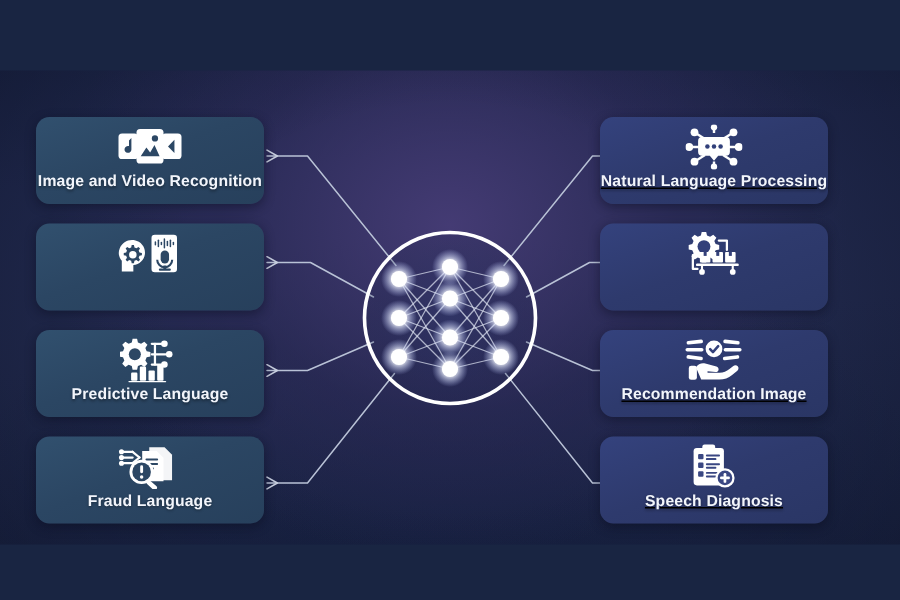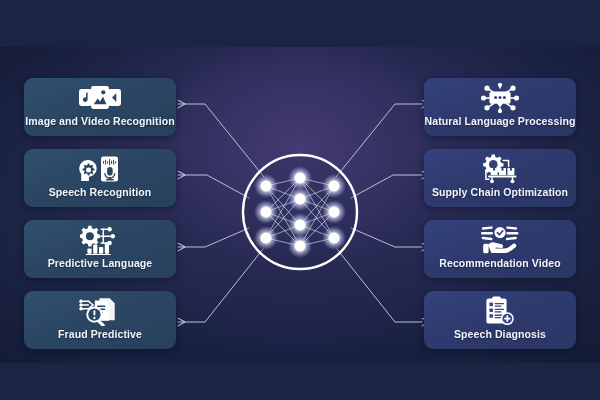--- a/index.html
+++ b/index.html
@@ -30,23 +30,24 @@
     display:flex;flex-direction:column;align-items:center;justify-content:flex-start;
     box-sizing:border-box;padding-top:5px;
     z-index:4;
   }
   .card.left{
     left:24px;
     background:linear-gradient(160deg,#31506e 0%,#2b4663 45%,#27405c 100%);
     box-shadow:0 2px 7px rgba(8,12,28,.45);
   }
   .card.right{
-    left:424px;
+    left:400px;
     background:linear-gradient(160deg,#34427d 0%,#2e3a6d 48%,#2a3665 100%);
     box-shadow:0 2px 7px rgba(8,12,28,.45);
+    text-decoration:underline;
   }
   .card .ico{height:30px;display:flex;align-items:center;justify-content:center;}
   .card .ico svg{display:block;}
   .card .lbl{
     margin-top:2px;color:#f2f5fb;font-size:10.5px;font-weight:bold;
     letter-spacing:.1px;text-align:center;line-height:12px;
     text-shadow:0 1px 2px rgba(0,0,0,.40);white-space:nowrap;
   }
 
   
@@ -208,21 +209,20 @@
           <line x1="37.6" y1="6.6" x2="37.6" y2="8.0"></line>
         </g>
         <g fill="#2c4764">
           <rect x="29.1" y="12.0" width="5.6" height="8.6" rx="2.8"></rect>
           <path d="M26.8 18.2 a5 5 0 0 0 10 0" fill="none" stroke="#2c4764" stroke-width="1.4"></path>
           <rect x="30.9" y="22.0" width="2" height="2.6"></rect>
           <rect x="27.9" y="24.0" width="8" height="1.5" rx=".7"></rect>
         </g>
       </svg>
     </span>
-    <span class="lbl">Speech Recognition</span>
   </div>
 
   <div class="card left" style="top:220px">
     <span class="ico">
       <svg width="40" height="30" viewBox="0 0 40 30">
         <g fill="#ffffff">
 
           <path d="M8.4 0.8 l3.0 0 l.55 2.5 l2.1 .88 l2.15 -1.42 l2.12 2.12 l-1.42 2.15 l.88 2.1 l2.5 .55
                    l0 3.0 l-2.5 .55 l-.88 2.1 l1.42 2.15 l-2.12 2.12 l-2.15 -1.42 l-2.1 .88 l-.55 2.5
                    l-3.0 0 l-.55 -2.5 l-2.1 -.88 l-2.15 1.42 l-2.12 -2.12 l1.42 -2.15 l-.88 -2.1 l-2.5 -.55
@@ -284,21 +284,21 @@
 
         <circle cx="15.4" cy="17.6" r="8.1" fill="#ffffff"></circle>
         <circle cx="15.4" cy="17.6" r="6.2" fill="#2c4764"></circle>
         <g fill="#ffffff">
           <rect x="14.45" y="13.2" width="1.95" height="5.3" rx=".95"></rect>
           <circle cx="15.42" cy="21.0" r="1.15"></circle>
         </g>
         <rect x="20.2" y="22.6" width="8.2" height="3.1" rx="1.5" fill="#ffffff" transform="rotate(42 20.2 22.6)"></rect>
       </svg>
     </span>
-    <span class="lbl">Fraud Predictive</span>
+    <span class="lbl">Fraud Language</span>
   </div>
 
   <div class="card right" style="top:78px">
     <span class="ico">
       <svg width="38" height="30" viewBox="0 0 38 30">
         <g stroke="#ffffff" stroke-width="1.6" fill="none">
           <line x1="7.2" y1="6.0" x2="13.0" y2="9.6"></line>
           <line x1="3.6" y1="15.0" x2="10.2" y2="15.0"></line>
           <line x1="7.2" y1="24.0" x2="13.0" y2="20.4"></line>
           <line x1="30.8" y1="6.0" x2="25.0" y2="9.6"></line>
@@ -360,21 +360,20 @@
         <g stroke="#ffffff" stroke-width="1.4" stroke-linecap="round">
           <line x1="12.0" y1="23.4" x2="12.0" y2="26.0"></line>
           <line x1="32.5" y1="23.4" x2="32.5" y2="26.0"></line>
         </g>
         <g fill="#ffffff">
           <circle cx="12.0" cy="27.3" r="1.9"></circle>
           <circle cx="32.5" cy="27.3" r="1.9"></circle>
         </g>
       </svg>
     </span>
-    <span class="lbl">Supply Chain Optimization</span>
   </div>
 
   <div class="card right" style="top:220px">
     <span class="ico">
       <svg width="40" height="28" viewBox="0 0 40 28">
 
         <g fill="#ffffff">
           <rect x="1.6" y="1.4" width="11.0" height="2.4" rx="1.2" transform="rotate(-6 1.6 1.4)"></rect>
           <rect x="1.0" y="6.0" width="12.0" height="2.4" rx="1.2"></rect>
           <rect x="1.8" y="10.6" width="11.0" height="2.4" rx="1.2" transform="rotate(7 1.8 10.6)"></rect>
@@ -388,21 +387,21 @@
 
         <g fill="#ffffff">
           <path d="M8.0 19.0 c1.4 -2.3 3.8 -3.2 6.2 -2.6 l7.4 1.9 c1.0 .26 1.6 1.2 1.45 2.2
                    c-.16 1.0 -1.06 1.68 -2.06 1.56 l-5.3 -.62 l0 1.1 l8.0 .0
                    c2.6 0 4.7 -1.0 6.6 -2.5 l2.6 -2.1 c.9 -.72 2.2 -.6 2.95 .28 c.75 .88 .62 2.2 -.28 2.95
                    l-3.5 2.9 c-2.4 2.0 -5.3 3.0 -8.4 3.0 l-12.2 0 z"></path>
           <rect x="3.2" y="17.8" width="5.4" height="9.4" rx="1.6"></rect>
         </g>
       </svg>
     </span>
-    <span class="lbl">Recommendation Video</span>
+    <span class="lbl">Recommendation Image</span>
   </div>
 
   <div class="card right" style="top:291px">
     <span class="ico">
       <svg width="32" height="30" viewBox="0 0 32 30">
         <g fill="#ffffff">
           <rect x="2.4" y="2.6" width="20.2" height="25.0" rx="2.2"></rect>
           <rect x="8.2" y="0.4" width="8.6" height="4.4" rx="1.5"></rect>
         </g>
         <g fill="#3a4782">

